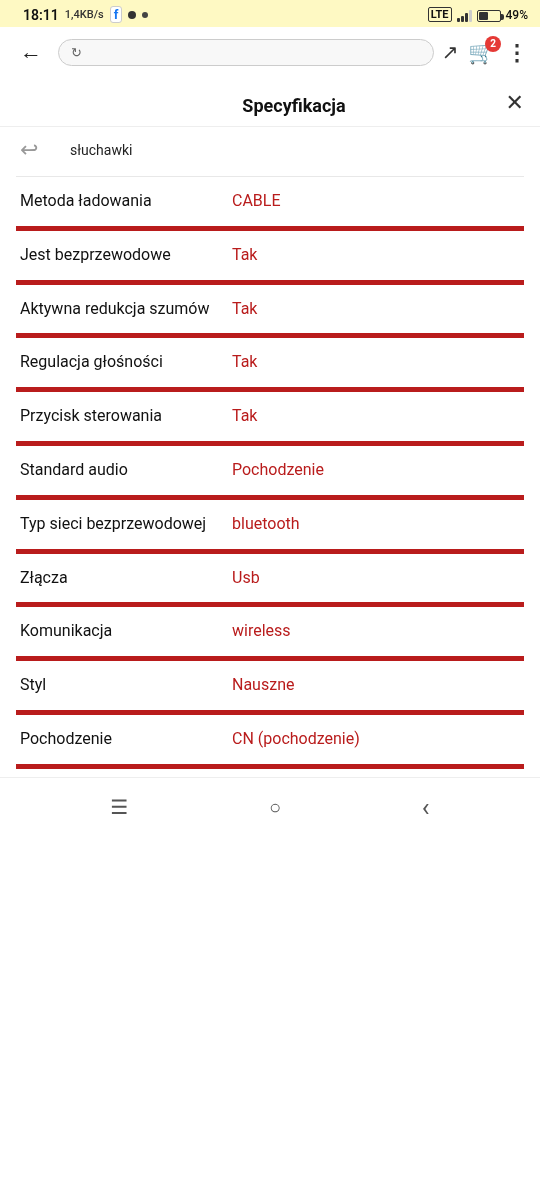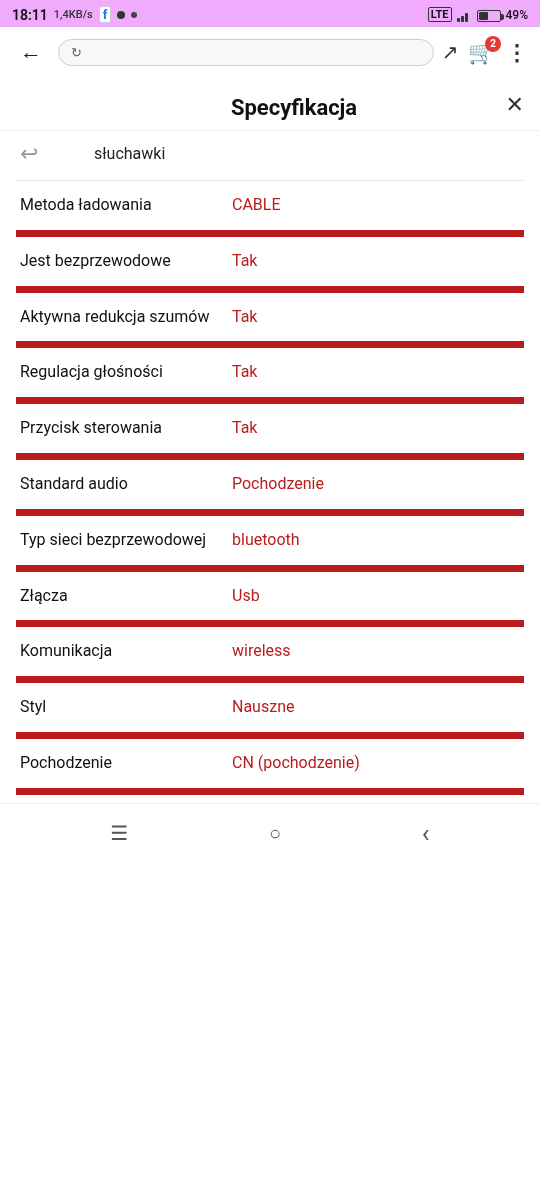--- a/index.html
+++ b/index.html
@@ -8,25 +8,25 @@
       width: 540px;
       min-height: 1204px;
       background: #fff;
       font-family: 'Roboto', Arial, sans-serif;
       font-size: 16px;
       color: #111;
     }
 
     
     .status-bar {
-      background: #f0abfc;
+      background: #fef9c3;
       display: flex;
       align-items: center;
       justify-content: space-between;
-      padding: 6px 12px 4px 12px;
+      padding: 6px 12px 4px 23px;
       font-size: 13px;
       font-weight: 500;
     }
     .status-bar-left {
       display: flex;
       align-items: center;
       gap: 6px;
     }
     .status-bar-right {
       display: flex;
@@ -137,21 +137,21 @@
     
     .modal-header {
       display: flex;
       align-items: center;
       justify-content: center;
       padding: 18px 20px 10px 20px;
       border-bottom: 1px solid #eee;
       position: relative;
     }
     .modal-title {
-      font-size: 22px;
+      font-size: 18px;
       font-weight: 700;
       color: #111;
       margin-left: 48px;
     }
     .modal-close {
       position: absolute;
       right: 16px;
       top: 50%;
       transform: translateY(-50%);
       font-size: 22px;
@@ -161,21 +161,21 @@
     }
 
     
     .specs-container {
       padding: 0 16px;
     }
     .spec-row {
       display: flex;
       align-items: flex-start;
       padding: 14px 4px;
-      border-bottom: 7px solid #b91c1c;
+      border-bottom: 5px solid #b91c1c;
       gap: 12px;
     }
     .spec-label {
       flex: 0 0 200px;
       font-size: 16px;
       color: #111;
       line-height: 1.3;
     }
     .spec-value {
       flex: 1;
@@ -190,23 +190,22 @@
       align-items: center;
       padding: 10px 4px 14px 4px;
       border-bottom: 1px solid #e8e8e8;
     }
     .partial-label {
       flex: 0 0 50px;
       color: #888;
       font-size: 22px;
     }
     .partial-value {
-      font-size: 16px;
+      font-size: 14px;
       color: #222;
-      margin-left: 24px;
     }
 
     
     .bottom-nav {
       display: flex;
       align-items: center;
       justify-content: space-around;
       padding: 14px 40px;
       background: #fff;
       border-top: 1px solid #eee;

